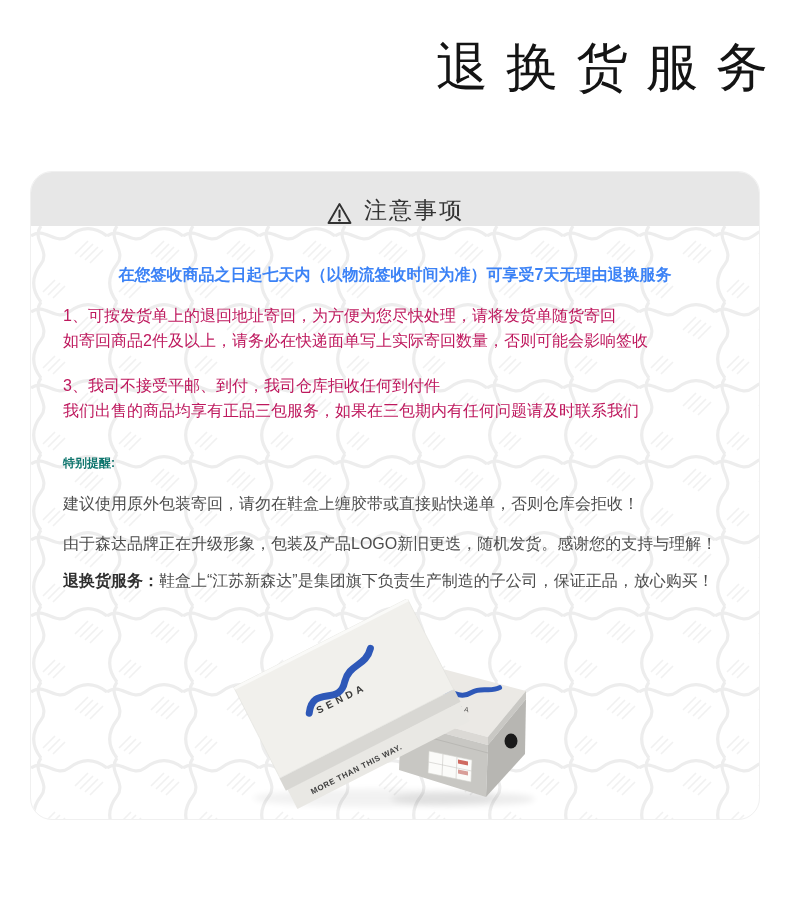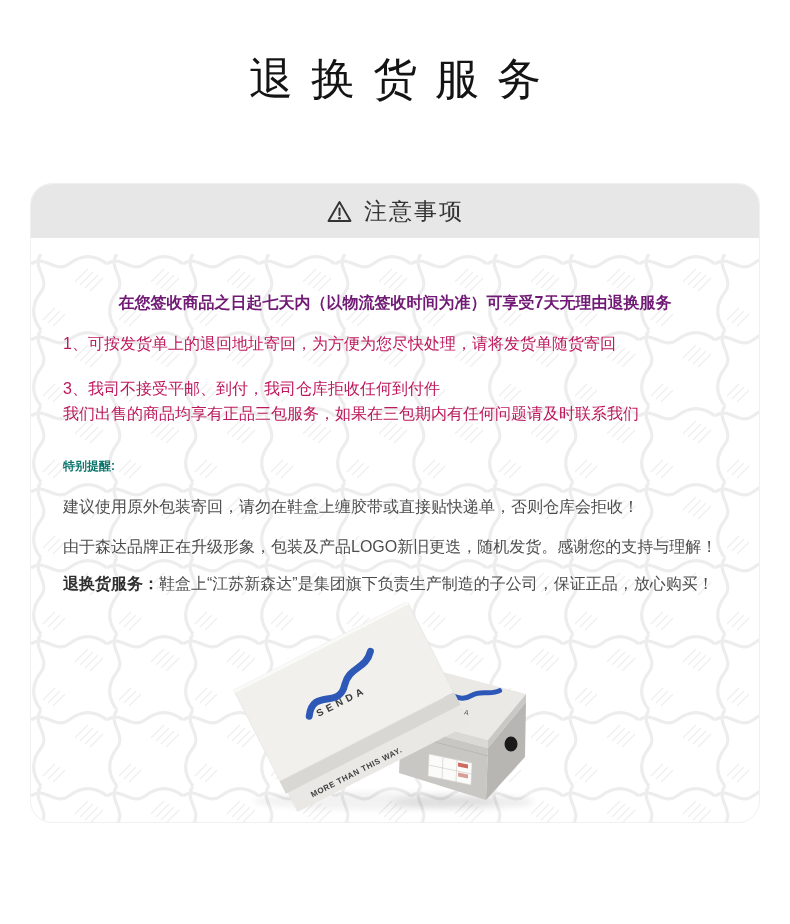--- a/index.html
+++ b/index.html
@@ -2,40 +2,40 @@
 <html><head>
 <meta charset="utf-8">
 <style>
   html,body{margin:0;padding:0;}
   body{
     width:790px;height:924px;background:#ffffff;overflow:hidden;
     font-family:"Liberation Sans","DejaVu Sans",sans-serif;
     -webkit-font-smoothing:antialiased;
   }
   .page-title{
-    margin:16px;padding-top:40px;text-align:center;
-    font-size:44px;line-height:46px;font-weight:500;color:#141414;
+    margin:4px;padding-top:40px;text-align:right;
+    font-size:52px;line-height:46px;font-weight:500;color:#141414;
     letter-spacing:18px;text-indent:18px;
   }
   .panel{
     margin:81px 30px 0;border:1px solid #f0f0f0;border-radius:22px;
     overflow:hidden;background:#fff;
   }
   .band{
     height:54px;background:#e7e7e7;
-    display:flex;align-items:center;justify-content:center;
+    display:flex;align-items:flex-end;justify-content:center;
   }
   .band .warn{width:27px;height:25px;margin-right:11px;flex:0 0 auto;}
   .band-title{font-size:23px;color:#333;letter-spacing:2px;}
   .content{position:relative;}
   .pattern-bg{position:absolute;left:0;top:0;width:100%;height:100%;display:block;}
   .inner{position:relative;padding:0 32px 8px;}
   .intro{
-    margin:16px;padding-top:36px;text-align:center;
-    font-size:16px;line-height:25px;font-weight:bold;color:#701a75;
+    margin:0;padding-top:36px;text-align:center;
+    font-size:16px;line-height:25px;font-weight:bold;color:#3b82f6;
   }
   .para{margin:20px 0 0;}
   .para.first{margin-top:16px;}
   .para p{margin:0;font-size:16px;line-height:25px;color:#be185d;}
   .special-h{margin:28px 0 0;font-size:12px;line-height:25px;font-weight:bold;color:#0f766e;}
   .sline{margin:15px 0 0;font-size:16px;line-height:25px;color:#4d4d4d;}
   .sline.tip{margin-top:12px;}
   .tip-label{font-weight:bold;color:#2f2f2f;}
   .figure{margin:6px 0 0;text-align:center;}
   .figure svg{display:block;margin:0 auto;}
@@ -66,20 +66,21 @@
         </pattern>
       </defs>
       <rect width="100%" height="100%" fill="url(#wv)"></rect>
     </svg>
 
     <div class="inner">
       <p class="intro">在您签收商品之日起七天内（以物流签收时间为准）可享受7天无理由退换服务</p>
 
       <div class="para first">
         <p>1、可按发货单上的退回地址寄回，为方便为您尽快处理，请将发货单随货寄回</p>
+        <p>如寄回商品2件及以上，请务必在快递面单写上实际寄回数量，否则可能会影响签收</p>
       </div>
       <div class="para">
         <p>3、我司不接受平邮、到付，我司仓库拒收任何到付件</p>
         <p>我们出售的商品均享有正品三包服务，如果在三包期内有任何问题请及时联系我们</p>
       </div>
 
       <p class="special-h">特别提醒:</p>
       <p class="sline">建议使用原外包装寄回，请勿在鞋盒上缠胶带或直接贴快递单，否则仓库会拒收！</p>
       <p class="sline">由于森达品牌正在升级形象，包装及产品LOGO新旧更迭，随机发货。感谢您的支持与理解！</p>
       <p class="sline tip"><span class="tip-label">退换货服务：</span><span>鞋盒上“江苏新森达”是集团旗下负责生产制造的子公司，保证正品，放心购买！</span></p>

